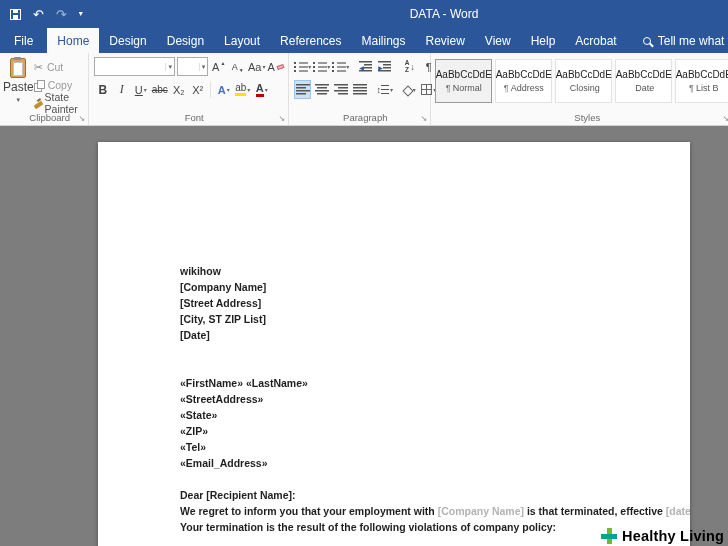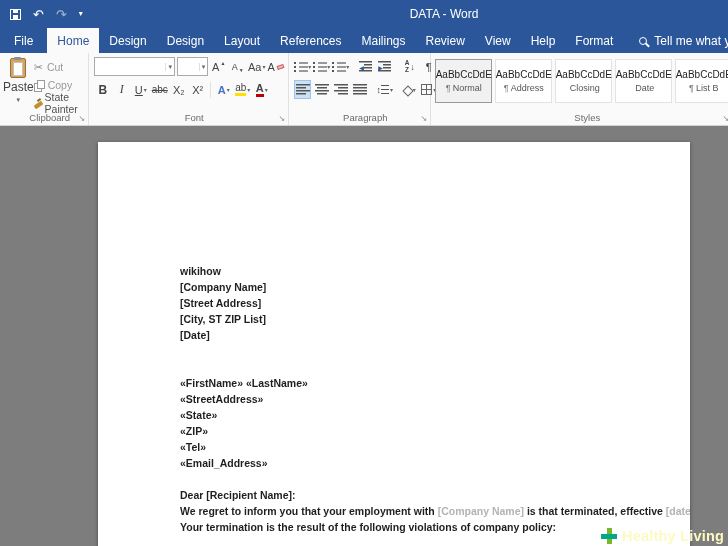--- a/index.html
+++ b/index.html
@@ -116,21 +116,21 @@
   .page { position:absolute; left:98px; top:16px; width:592px; height:440px; background:#fff; box-shadow:0 1px 4px rgba(0,0,0,.4); overflow:hidden; }
   .doc-text { position:absolute; left:82px; top:121px; right:8px; color:#1f1f1f; font-size:10.5px; font-weight:700; }
   .doc-line { min-height:16px; line-height:16px; white-space:pre; }
   .doc-line .muted { color:#b3b3b3; }
 
   
   .watermark { position:absolute; right:4px; bottom:2px; display:flex; align-items:center; gap:5px; }
   .wm-plus { position:relative; width:16px; height:16px; display:inline-block; }
   .wm-plus::before { content:""; position:absolute; left:5.5px; top:0; width:5px; height:16px; background:#76b82a; }
   .wm-plus::after { content:""; position:absolute; left:0; top:5.5px; width:16px; height:5px; background:#00a887; }
-  .wm-text { font-size:14.5px; font-weight:bold; color:#fef9c3; letter-spacing:.2px; }
+  .wm-text { font-size:14.5px; font-weight:bold; color:#000000; letter-spacing:.2px; }
 </style>
 </head>
 <body>
 
 <div class="window">
 
   <header class="titlebar">
     <div class="qat">
       <button class="qat-btn">
           <span class="icon-save"></span>
@@ -152,21 +152,21 @@
     <div class="tab file">File</div>
     <div class="tab active">Home</div>
     <div class="tab">Design</div>
     <div class="tab">Design</div>
     <div class="tab">Layout</div>
     <div class="tab">References</div>
     <div class="tab">Mailings</div>
     <div class="tab">Review</div>
     <div class="tab">View</div>
     <div class="tab">Help</div>
-    <div class="tab">Format</div>
+    <div class="tab">Acrobat</div>
     <div class="tellme">
       <span class="icon-search"></span>
       <span>Tell me what you want to do</span>
     </div>
   </nav>
 
   <section class="ribbon">
 
     <div class="group g-clipboard">
       <div class="g-content">

